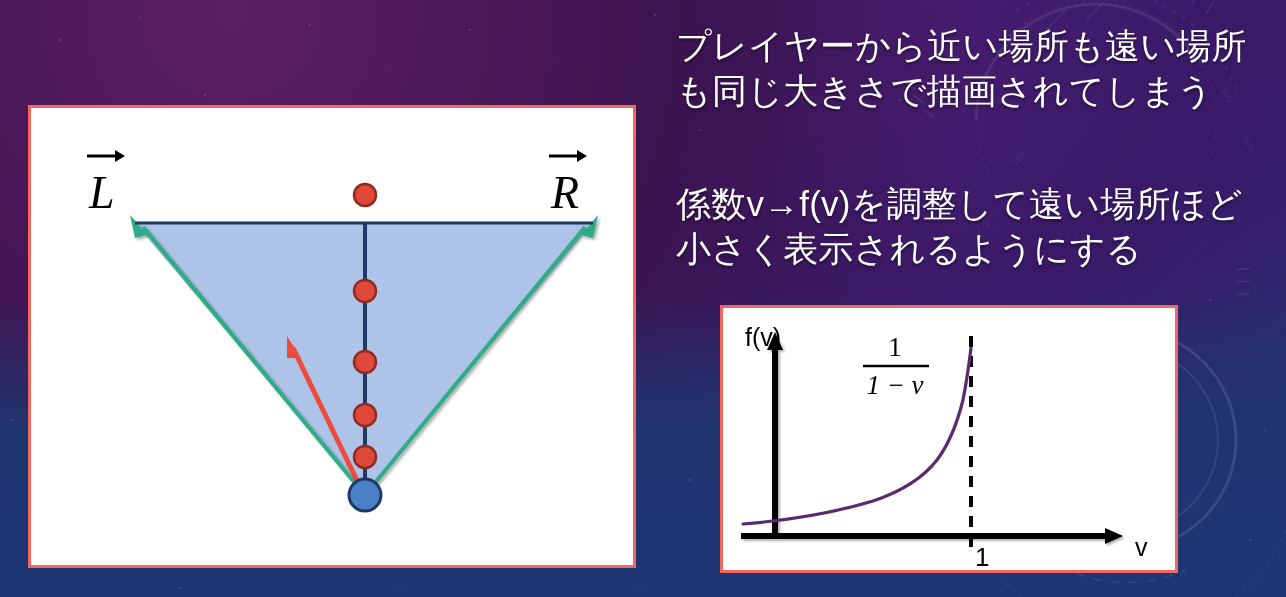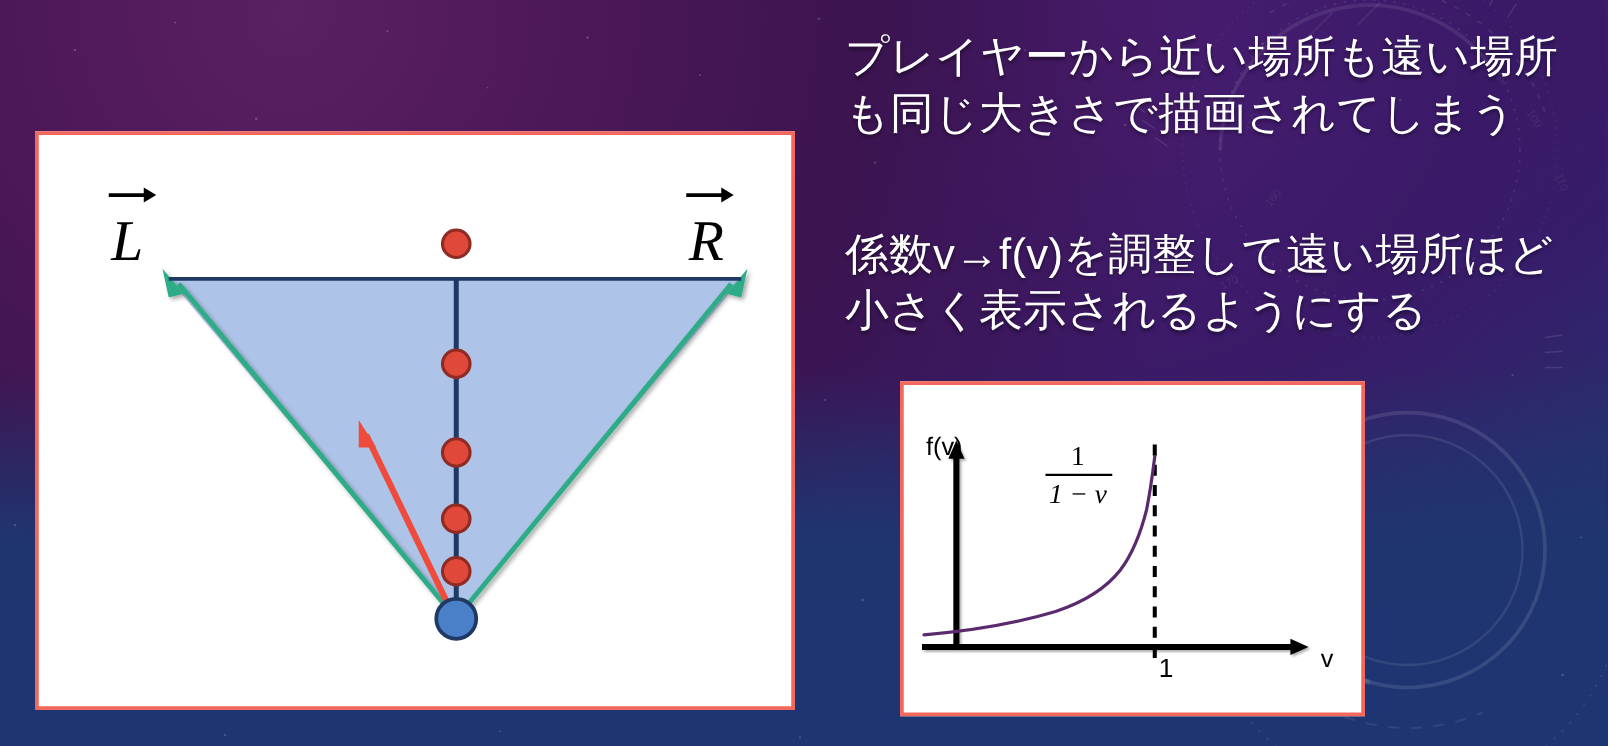--- a/index.html
+++ b/index.html
@@ -41,21 +41,21 @@
     position:absolute;left:0;right:-3px;top:-3px;height:12px;
   }
 
   
   .panel{
     position:absolute;background:#ffffff;
     border:3px solid #f2685c;
     box-sizing:border-box;
   }
   #main-panel{left:28px;top:105px;width:608px;height:463px;}
-  #graph-panel{left:720px;top:305px;width:372px;height:268px;padding-left:28px;}
+  #graph-panel{left:720px;top:305px;width:458px;height:268px;padding-left:28px;}
 
   .panel-svg{position:absolute;left:0;top:0;width:100%;height:100%;display:block;}
 
   
   .body-text{
     position:absolute;color:#ffffff;
     font-size:35px;line-height:1.28;
     letter-spacing:.2px;
     text-shadow:0 2px 3px rgba(0,0,0,.45);
   }

